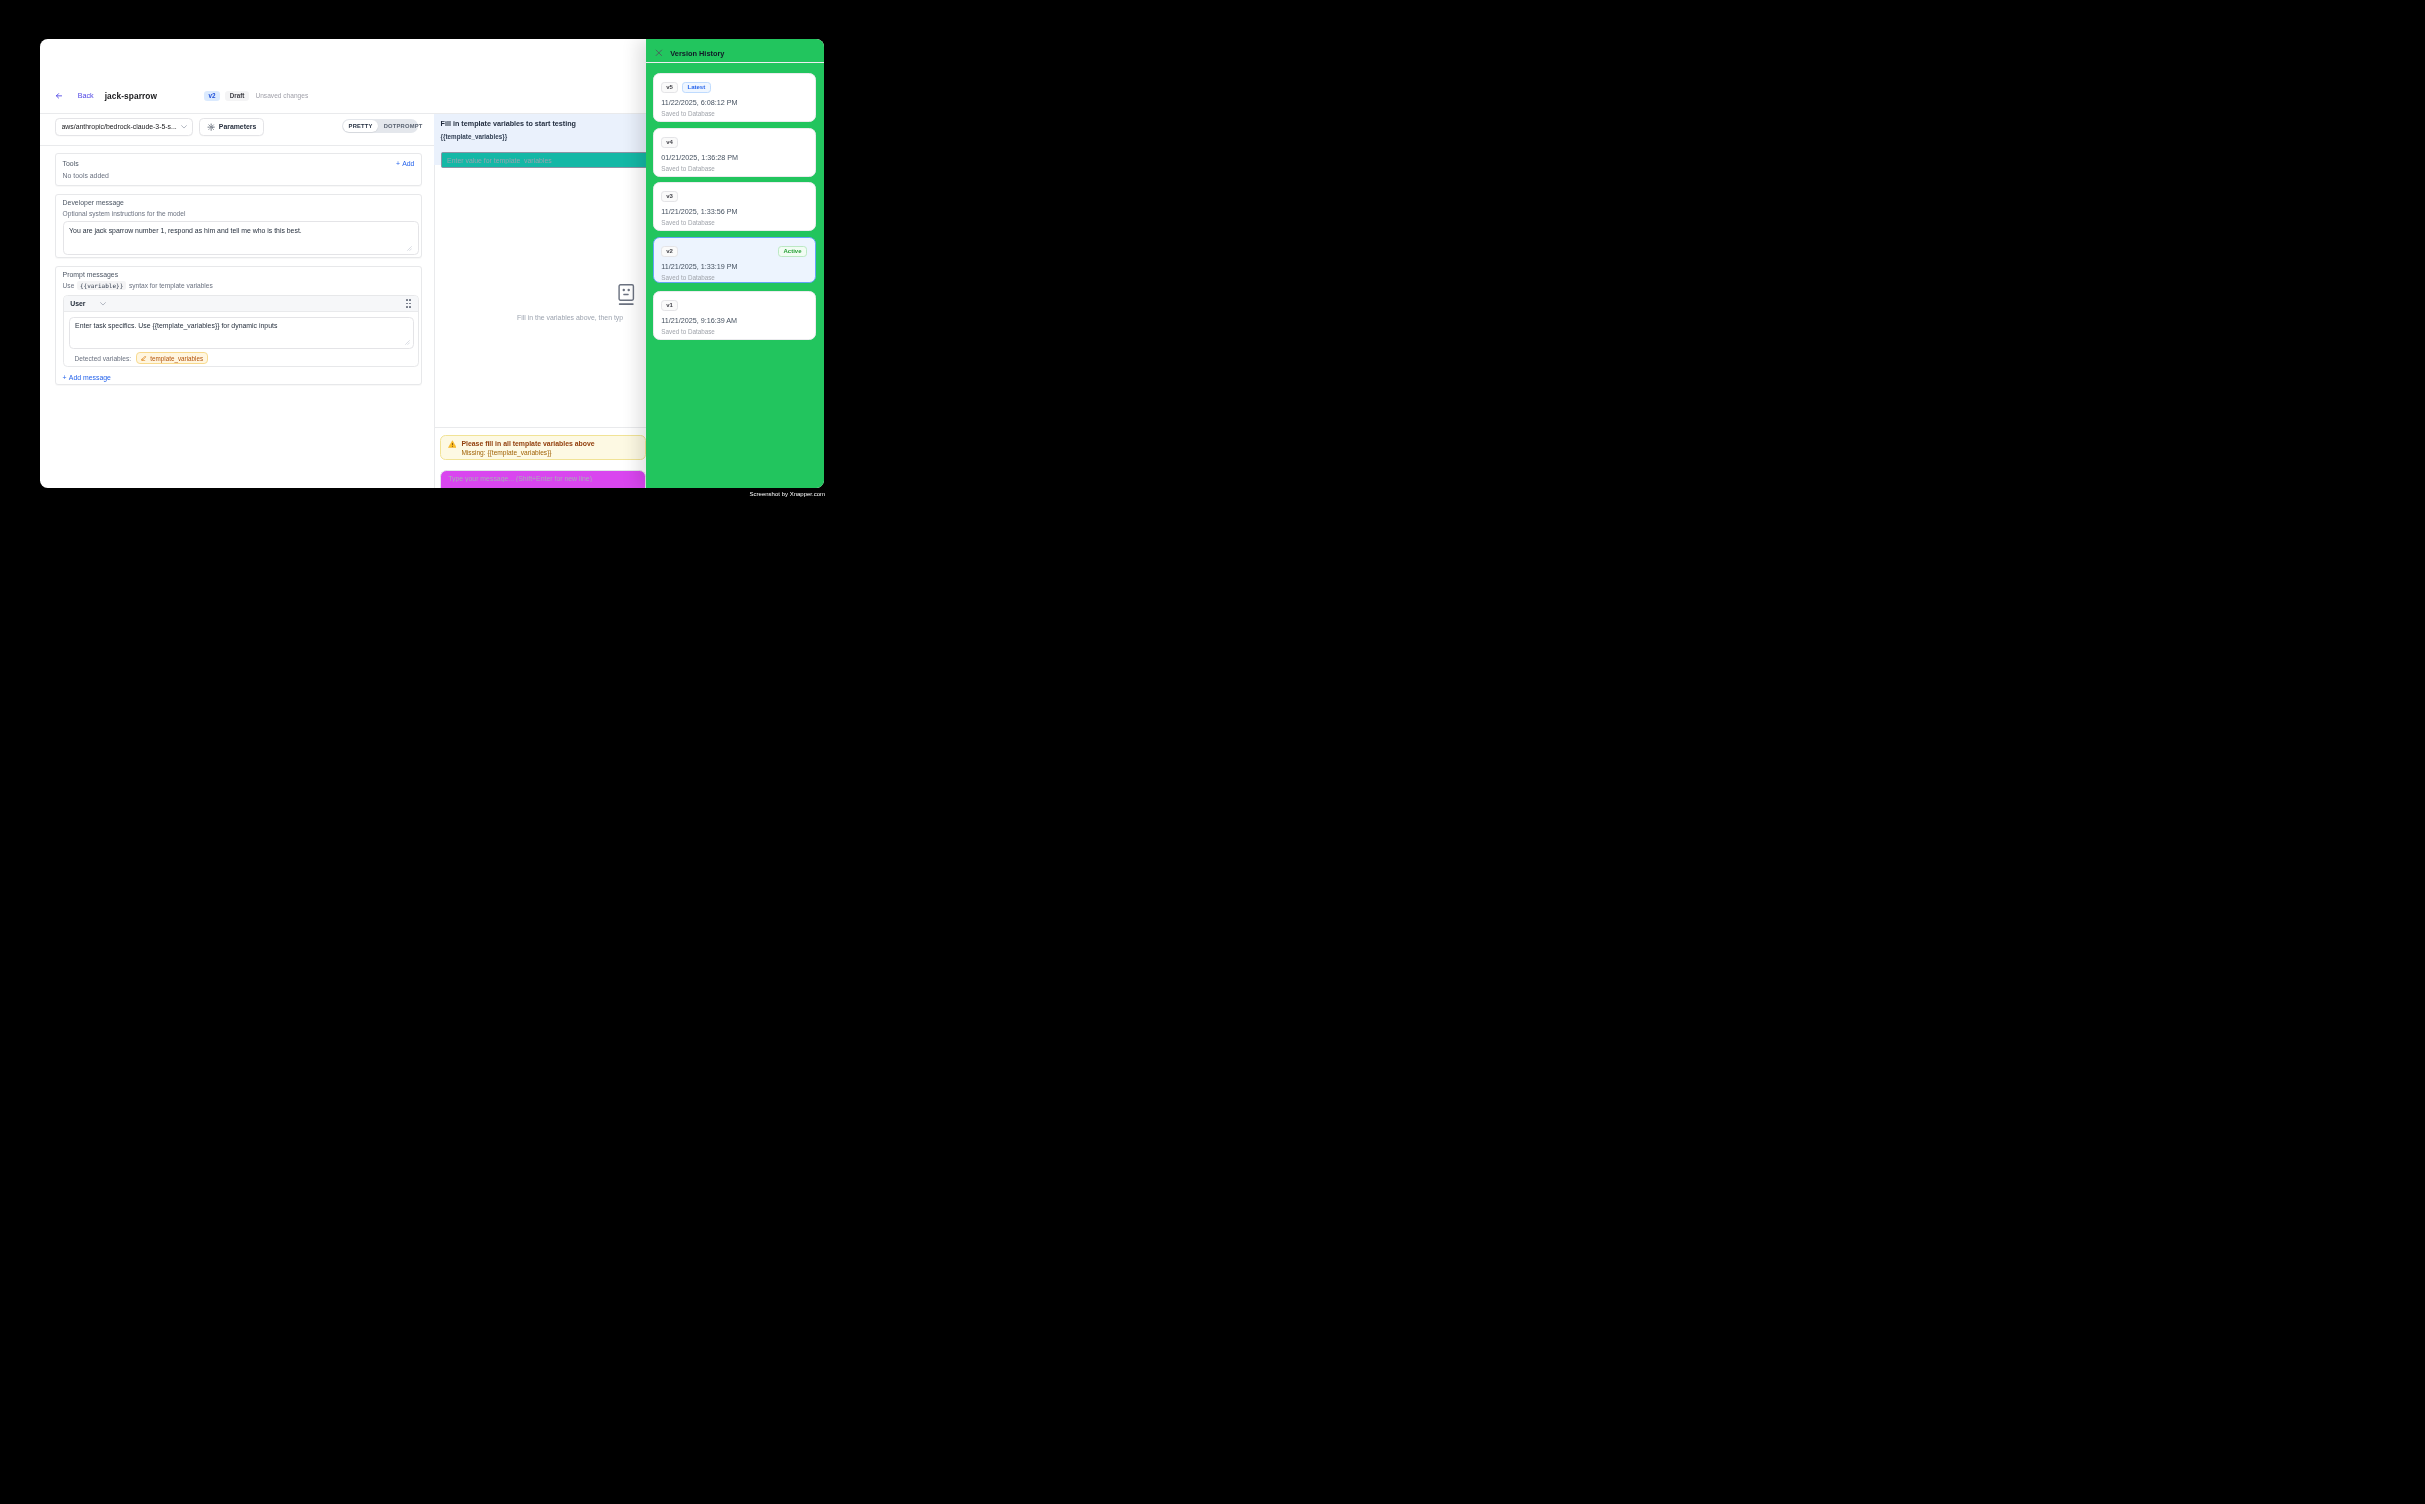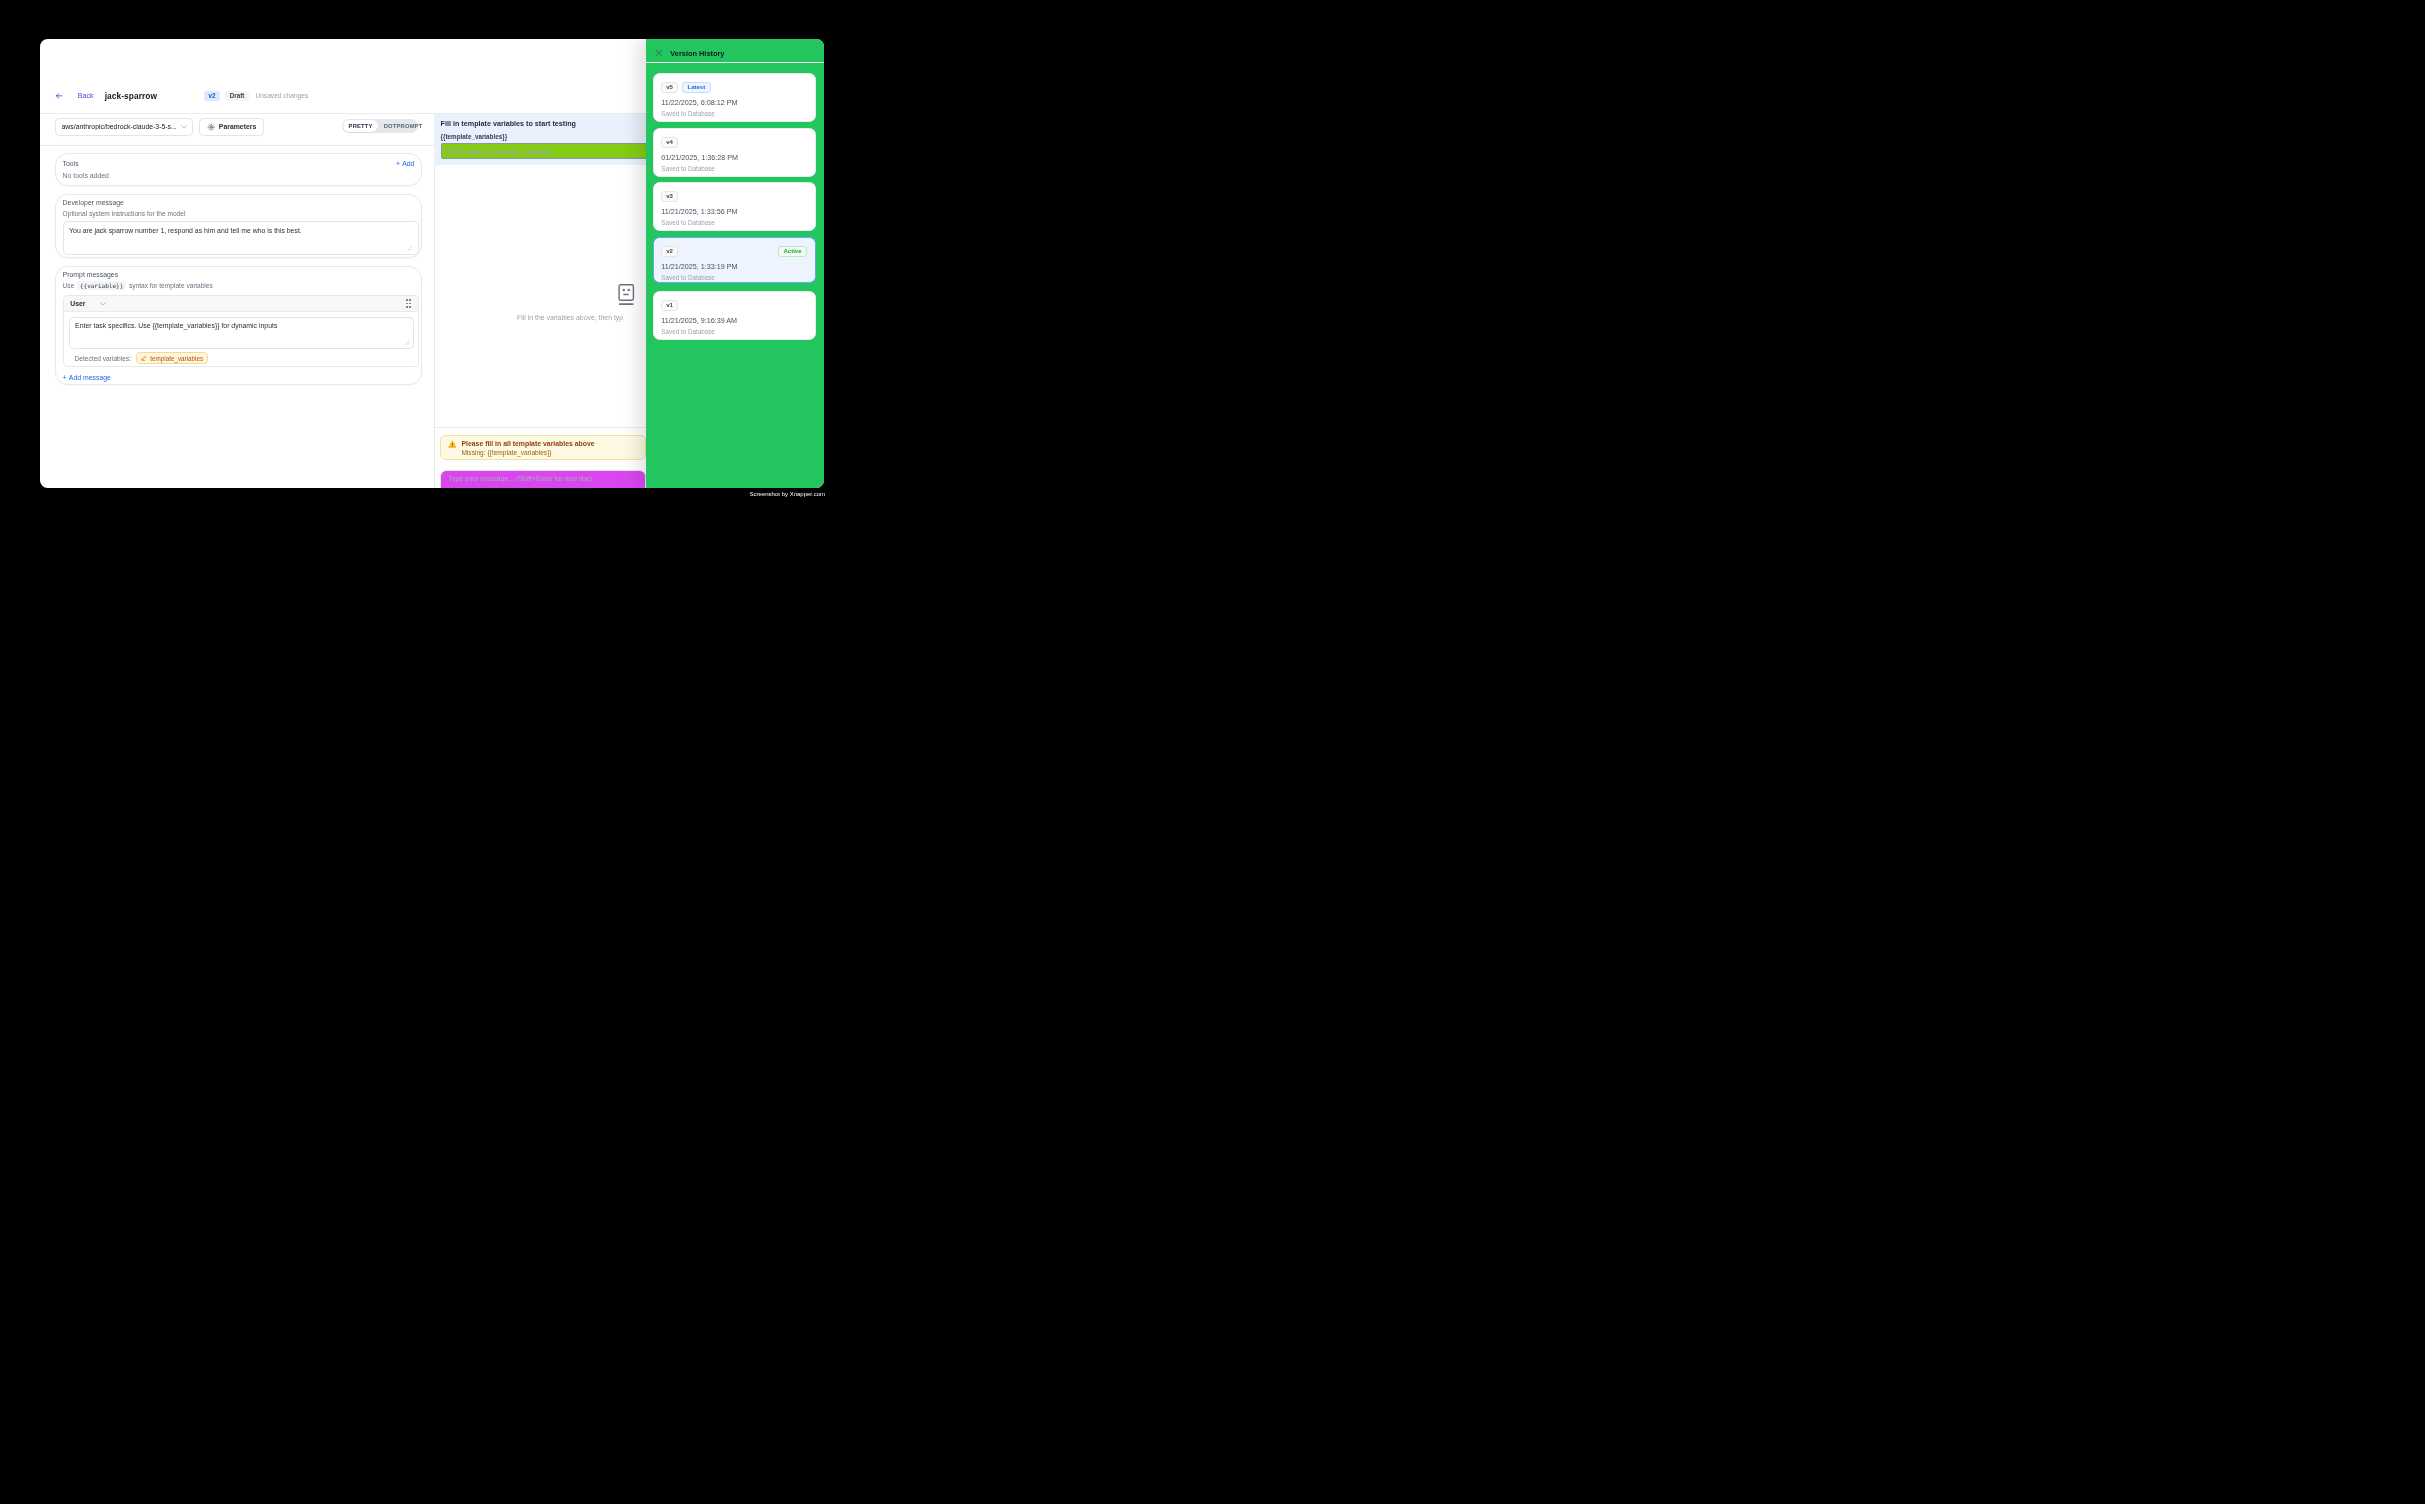--- a/index.html
+++ b/index.html
@@ -41,21 +41,21 @@
   .seg-toggle {
     position:absolute; left:302px; top:80px; width:76px; height:13.8px; z-index:1;
     background:#e4e7ec; border-radius:7.2px; display:flex; align-items:center; padding:1.1px; cursor:pointer;
   }
   .seg-opt { font-size:5.8px; font-weight:700; letter-spacing:0.2px; color:#5b6472;
     display:flex; align-items:center; justify-content:center; height:11.6px; padding:0 5.5px; border-radius:6px; }
   .seg-opt.active { background:#fff; color:#1e293b; box-shadow:0 0.6px 1.1px rgba(0,0,0,.12); }
 
   
   .card { position:absolute; left:15px; width:367px; background:#fff;
-    border:0.6px solid #e7e8ea; border-radius:13px; box-shadow:0 0.6px 1.1px rgba(16,24,40,.03); z-index:1; }
+    border:0.6px solid #e7e8ea; border-radius:3px; box-shadow:0 0.6px 1.1px rgba(16,24,40,.03); z-index:1; }
   .card-tools { top:114px; height:33px; padding:5.5px 6.6px; }
   .card-dev { top:155px; height:64px; padding:4.4px 6.6px; }
   .card-prompt { top:227px; height:119px; padding:4.4px 6.6px; }
 
   .sec-title { font-size:6.9px; color:#4b5563; }
   .sec-sub { font-size:6.6px; color:#6b7280; }
   .link-blue { color:#2563eb; font-size:6.9px; font-weight:500; cursor:pointer; display:inline-flex; align-items:center; gap:2.2px; }
   .tools-head { display:flex; justify-content:space-between; align-items:center; }
   .tools-empty { margin-top:5.5px; font-size:6.9px; color:#6b7280; }
 
@@ -87,22 +87,22 @@
   .var-badge { display:inline-flex; align-items:center; gap:2.8px; background:#fff6e0; border:0.6px solid #f7d98c;
     color:#b45309; font-size:6.3px; font-weight:500; border-radius:3.9px; padding:1.7px 4.4px; cursor:pointer; }
   .add-msg-row { margin-top:5px; }
 
   
   .v-divider { position:absolute; left:394px; top:74px; bottom:0; width:0.6px; background:#e9eaec; }
   .blue-banner { position:absolute; left:394px; top:75px; width:212px; height:51px;
     background:#eaf1fc; padding:5px 6.6px; z-index:1; }
   .blue-title { font-size:7.2px; font-weight:700; color:#1e293b; }
   .blue-var { margin-top:5px; font-size:6.3px; font-weight:600; color:#334155; }
-  .blue-input { margin-top:3px; width:208px; height:16px; border:0.6px solid #8b95a5; border-radius:1.7px;
-    background:#84cc16; font-family:"Liberation Sans", sans-serif; font-size:6.9px; color:#1f2937; padding:0 5.5px; outline:none; }
+  .blue-input { margin-top:12px; width:208px; height:16px; border:0.6px solid #8b95a5; border-radius:1.7px;
+    background:#14b8a6; font-family:"Liberation Sans", sans-serif; font-size:6.9px; color:#1f2937; padding:0 5.5px; outline:none; }
   .blue-input::placeholder { color:#9aa2af; }
 
   .bot-icon { position:absolute; left:578px; top:245px; z-index:1; }
   .empty-text { position:absolute; left:477px; top:275px; font-size:6.9px; color:#9ca3af; white-space:nowrap; z-index:1; }
 
   .div-footer { position:absolute; left:394px; top:388px; width:213px; height:0.6px; background:#e9eaec; z-index:1; }
   .warn-box { position:absolute; left:400px; top:396px; width:206px; height:25px; z-index:1;
     background:#fdf9e3; border:0.6px solid #f1e396; border-radius:5.5px; padding:3.9px 5.5px 0 6.6px;
     display:flex; gap:5px; }
   .warn-texts { display:flex; flex-direction:column; gap:1.7px; }

